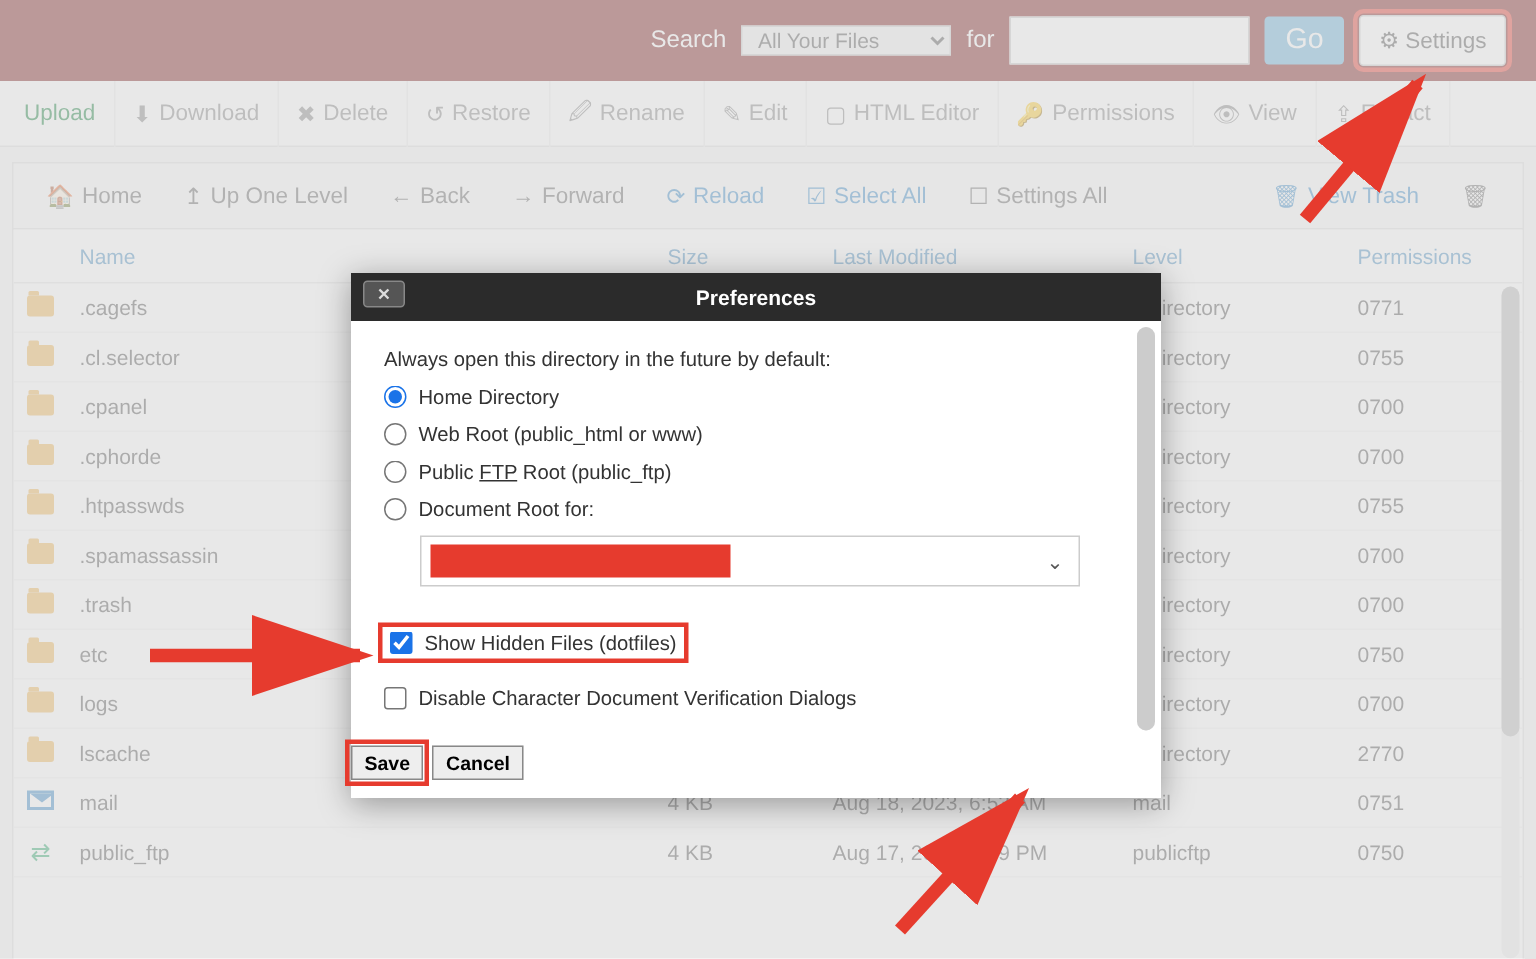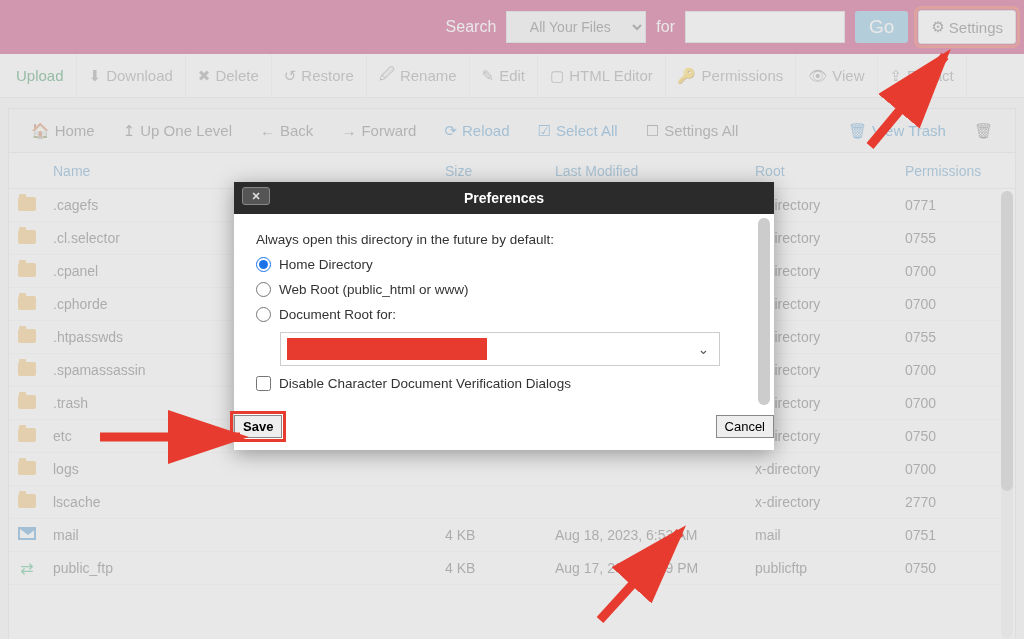--- a/index.html
+++ b/index.html
@@ -1,21 +1,21 @@
 <!DOCTYPE html>
 <html><head>
 <meta charset="utf-8">
 <style>
 * { box-sizing: border-box; margin: 0; padding: 0; }
 body { font-family: -apple-system, BlinkMacSystemFont, "Segoe UI", Arial, sans-serif; font-size: 14px; color: #555; width: 1024px; height: 639px; overflow: hidden; position: relative; background: #f5f5f5; }
 
 
-.topbar { background: #be185d; height: 54px; display: flex; align-items: center; justify-content: flex-end; padding: 0 8px; gap: 10px; color: #fff; }
+.topbar { background: #7f1d1d; height: 54px; display: flex; align-items: center; justify-content: flex-end; padding: 0 20px; gap: 10px; color: #fff; }
 .topbar label { font-size: 16px; }
-.topbar select { height: 32px; width: 140px; font-size: 14px; padding: 0 6px; border: 1px solid #ccc; background: #f0f0f0; color: #555; text-align: center; }
+.topbar select { height: 20px; width: 140px; font-size: 14px; padding: 0 6px; border: 1px solid #ccc; background: #f0f0f0; color: #555; }
 .topbar input[type=text] { height: 32px; width: 160px; border: 1px solid #ccc; padding: 0 6px; background: #fff; }
 .btn-go { background: #6cb2d9; color: #fff; border: none; height: 32px; padding: 0 14px; border-radius: 3px; font-size: 19px; cursor: pointer; }
 .btn-settings { background: #fff; color: #555; border: 1px solid #ccc; height: 34px; padding: 0 12px; border-radius: 3px; font-size: 15px; display: flex; align-items: center; gap: 4px; cursor: pointer; }
 .highlight-red { outline: 3px solid #e63b2e; outline-offset: 1px; }
 
 
 .toolbar { background: #fff; height: 44px; border-bottom: 1px solid #e0e0e0; display: flex; align-items: center; padding: 0 4px; }
 .toolbar .tbtn { padding: 0 12px; height: 44px; display: flex; align-items: center; gap: 5px; color: #888; font-size: 15px; border-right: 1px solid #eee; cursor: pointer; }
 .toolbar .tbtn.active { color: #15803d; }
 
@@ -53,22 +53,22 @@
 .modal-close { position: absolute; left: 8px; top: 5px; width: 28px; height: 18px; background: #555; border: 1px solid #888; border-radius: 3px; display: flex; align-items: center; justify-content: center; color: #ddd; font-size: 11px; cursor: pointer; }
 .modal-body { padding: 18px 22px 8px 22px; font-size: 13.5px; color: #333; position: relative; }
 .modal-body p { margin-bottom: 10px; }
 .radio-row { display: flex; align-items: center; gap: 8px; margin: 4px 0 10px 0; }
 .radio-row input[type=radio] { width: 15px; height: 15px; accent-color: #1a73e8; }
 .docroot-select { width: 440px; height: 34px; border: 1px solid #ccc; display: flex; align-items: center; margin: 4px 0 0 24px; position: relative; }
 .docroot-select .redblock { width: 200px; height: 22px; background: #e63b2e; margin-left: 6px; }
 .docroot-select .chev { position: absolute; right: 10px; color: #555; }
 .check-row { display: flex; align-items: center; gap: 8px; margin: 28px 0 10px 0; }
 .check-row input[type=checkbox] { width: 15px; height: 15px; accent-color: #1a73e8; }
-.modal-footer { padding: 6px 0 12px 0; display: flex; justify-content: space-between; gap: 6px; }
-.modal-footer button { padding: 3px 8px; font-size: 13px; border: 1px solid #888; background: #eee; cursor: pointer; }
+.modal-footer { padding: 6px 0 12px 0; display: flex; justify-content: flex-start; gap: 6px; }
+.modal-footer button { padding: 3px 8px; font-size: 13px; border: 1px solid #888; background: #eee; cursor: pointer; font-weight: bold; }
 .modal-scroll { position: absolute; right: 4px; top: 4px; bottom: 4px; width: 12px; background: #eee; border-radius: 6px; }
 .modal-scroll-thumb { position: absolute; top: 0; left: 0; right: 0; bottom: 0; background: #ccc; border-radius: 6px; }
 
 
 .arrow { position: absolute; z-index: 20; pointer-events: none; }
 .arrow svg { overflow: visible; }
 </style>
 </head>
 <body>
 
@@ -166,21 +166,21 @@
       <span>🗑</span>
     </div>
 </div>
 
 <div class="filewrap">
   <div class="filehead">
     <div class="col-icon"></div>
     <div class="col-name">Name</div>
     <div class="col-size">Size</div>
     <div class="col-mod">Last Modified</div>
-    <div class="col-type">Root</div>
+    <div class="col-type">Level</div>
     <div class="col-perm">Permissions</div>
   </div>
   <div id="file-rows">
       <div class="filerow">
         <div class="col-icon"><span class="folder-icon"></span></div>
         <div class="col-name">.cagefs</div>
         <div class="col-size"></div>
         <div class="col-mod"></div>
         <div class="col-type">x-directory</div>
         <div class="col-perm">0771</div>
@@ -293,27 +293,35 @@
     <div class="radio-row">
       <input type="radio" checked="" style="">
       <span>Home Directory</span>
     </div>
     <div class="radio-row">
       <input type="radio" style="">
       <span>Web Root (public_html or www)</span>
     </div>
     <div class="radio-row">
       <input type="radio" style="">
+      <span>Public <u>FTP</u> Root (public_ftp)</span>
+    </div>
+    <div class="radio-row">
+      <input type="radio" style="">
       <span>Document Root for:</span>
     </div>
     <div class="docroot-select">
       <div class="redblock"></div>
       <span class="chev">⌄</span>
     </div>
 
+    <div class="check-row highlight-red" style="display:inline-flex;padding:2px 4px;">
+      <input type="checkbox" checked="" style="">
+      <span>Show Hidden Files (dotfiles)</span>
+    </div>
     <div class="check-row" style="margin-top:10px;">
       <input type="checkbox" style="">
       <span>Disable Character Document Verification Dialogs</span>
     </div>
     <div class="modal-scroll">
         <div class="modal-scroll-thumb"></div>
       </div>
   </div>
   <div class="modal-footer">
     <button class="highlight-red" style="font-weight:bold;">Save</button>

